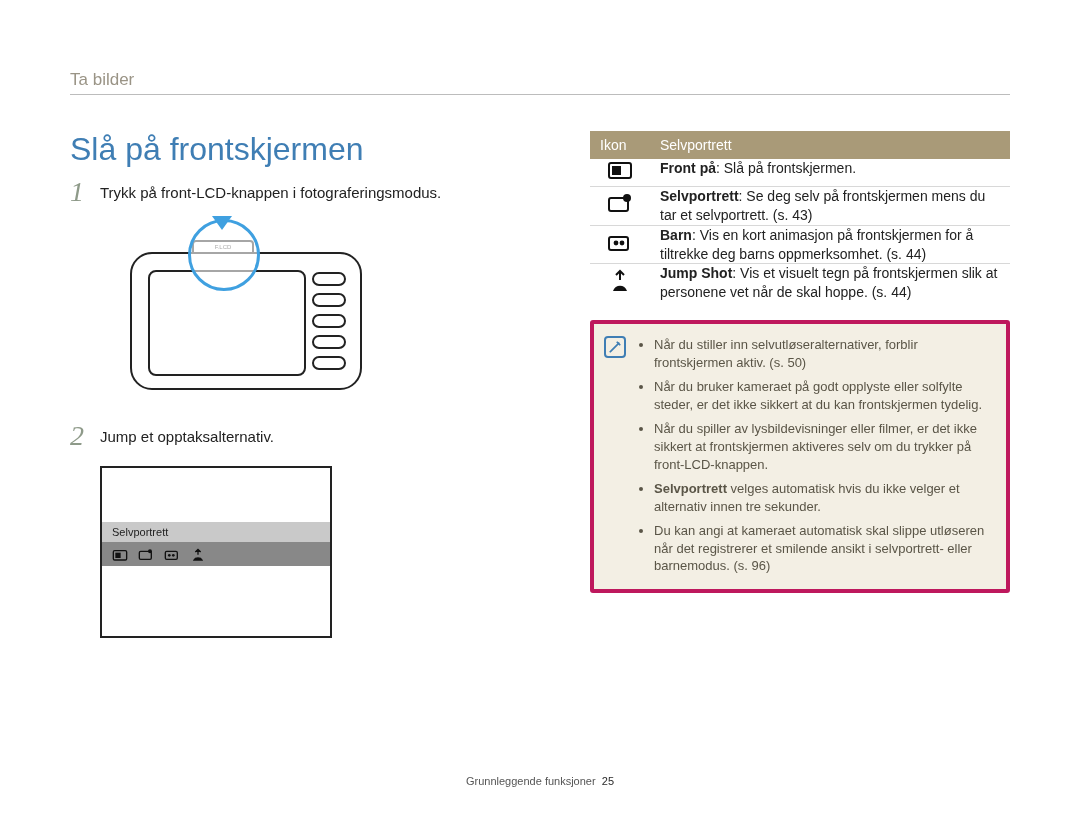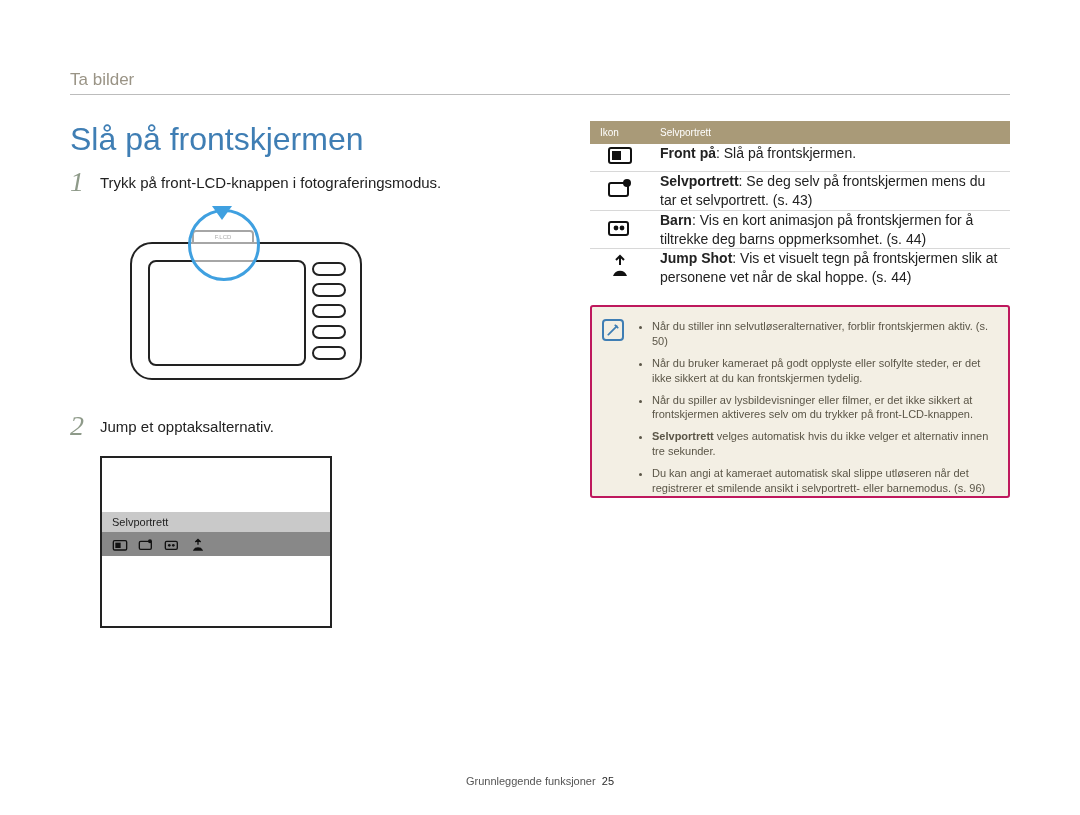--- a/index.html
+++ b/index.html
@@ -1,18 +1,18 @@
 <!DOCTYPE html>
 <html><head>
 <meta charset="utf-8">
 <style>
   * { box-sizing: border-box; margin: 0; padding: 0; }
   html, body { width: 1080px; height: 815px; background: #fff; font-family: Arial, Helvetica, sans-serif; color: #222; }
   .page { padding: 70px 70px 0 70px; position: relative; height: 100%; }
-  .breadcrumb { font-size: 17px; color: #9a9486; border-bottom: 1px solid #bcbcbc; padding-bottom: 4px; margin-bottom: 26px; }
+  .breadcrumb { font-size: 17px; color: #9a9486; border-bottom: 1px solid #bcbcbc; padding-bottom: 4px; margin-bottom: 36px; }
   .columns { display: flex; gap: 40px; }
   .col-left { flex: 0 0 480px; }
   .col-right { flex: 1; }
   .section-title { color: #3f7eb4; font-size: 32px; font-weight: 400; margin-bottom: 10px; }
   .intro { font-size: 14.5px; line-height: 1.35; color: #222; margin-bottom: 26px; }
   .step { display: flex; align-items: flex-start; gap: 10px; margin-bottom: 16px; }
   .step-num { color: #8e9a89; font-size: 28px; font-style: italic; font-family: Georgia, 'Times New Roman', serif; line-height: 1; min-width: 20px; }
   .step-text { font-size: 15px; padding-top: 6px; }
   .camera-fig { margin: 10px 0 30px 30px; position: relative; width: 280px; height: 170px; }
   .camera-body { position: absolute; left: 30px; top: 30px; width: 232px; height: 138px; border: 2px solid #222; border-radius: 22px; background: #fff; }
@@ -23,28 +23,28 @@
   .flcd-circle { position: absolute; left: 88px; top: -3px; width: 72px; height: 72px; border: 3px solid #3fa0e0; border-radius: 50%; background: rgba(255,255,255,0.6); }
   .flcd-arrow { position: absolute; left: 112px; top: -6px; width: 0; height: 0; border-left: 10px solid transparent; border-right: 10px solid transparent; border-top: 14px solid #3fa0e0; }
   .opt-fig { margin: 14px 0 0 30px; width: 232px; border: 2px solid #222; }
   .opt-blank-top { height: 54px; background: #fff; }
   .opt-label { background: #c9c9c9; font-size: 11px; padding: 4px 10px; color: #222; }
   .opt-icons { background: #888; padding: 5px 10px; display: flex; gap: 10px; align-items:center; }
   .opt-icons .mini-ico { width: 16px; height: 14px; display:inline-block; }
   .opt-blank-bot { height: 70px; background: #fff; }
 
   .icon-table { width: 100%; border-collapse: collapse; font-size: 14px; }
-  .icon-table th { background: #a99a78; color: #fff; text-align: left; font-weight: 400; padding: 6px 10px; font-size: 10px; margin-left: 20px; }
+  .icon-table th { background: #a99a78; color: #fff; text-align: left; font-weight: 400; padding: 6px 10px; font-size: 14px; margin-left: 20px; }
   .icon-table th:first-child { width: 60px; }
   .icon-table td { padding: 0 10px; border-bottom: 1px solid #d8d8d8; vertical-align: top; line-height: 1.35; }
   .icon-table td.ico { text-align: center; vertical-align: middle; }
   .icon-table tr:last-child td { border-bottom: none; }
   .desc b { font-weight: 700; }
 
-  .note-box { margin-top: 18px; border: 2px solid #be185d; background: #f3efe4; border-radius: 3px; padding: 12px 14px 0 46px; position: relative; font-size: 11px; color: #5a5547; line-height: 1.35; }
+  .note-box { margin-top: 18px; border: 4px solid #be185d; background: #f3efe4; border-radius: 3px; padding: 12px 14px 14px 46px; position: relative; font-size: 13px; color: #5a5547; line-height: 1.35; }
   .note-icon { position: absolute; left: 10px; top: 12px; width: 22px; height: 22px; border: 2px solid #3f7eb4; border-radius: 4px; display:flex; align-items:center; justify-content:center; }
   .note-icon svg { width: 14px; height: 14px; }
   .note-box ul { list-style: disc; padding-left: 14px; }
   .note-box li { margin-bottom: 7px; }
   .note-box li:last-child { margin-bottom: 0; }
   .note-box b { font-weight: 700; }
 
   .footer { position: absolute; bottom: 28px; left: 0; right: 0; text-align: center; font-size: 11px; color: #555; }
   .footer .pnum { color: #2a2a2a; }
 

